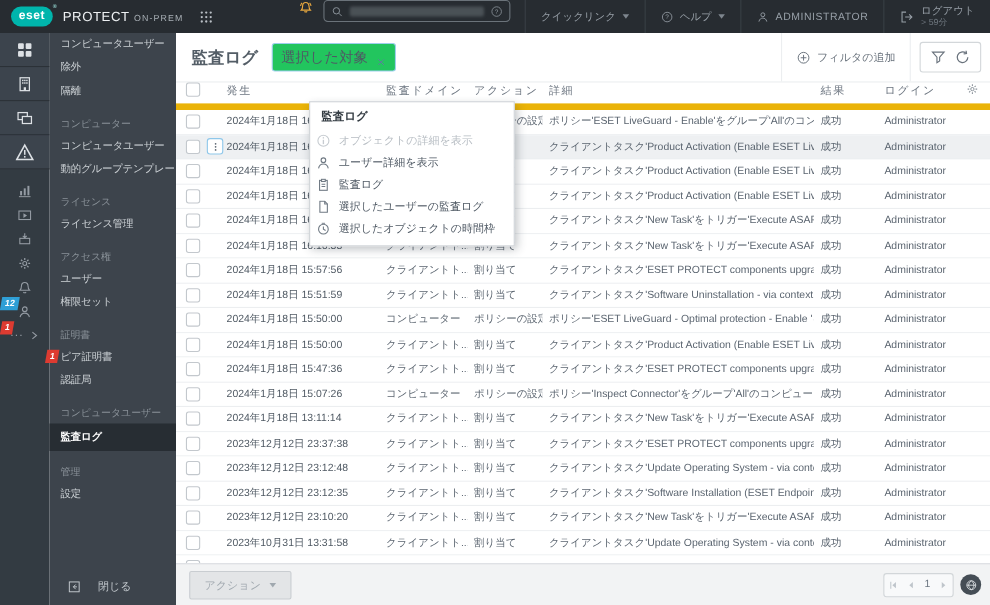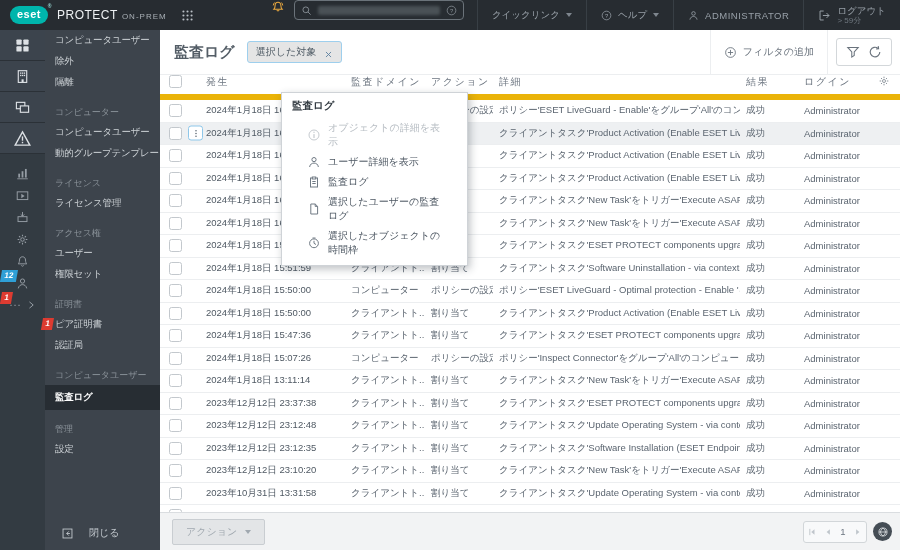--- a/index.html
+++ b/index.html
@@ -48,22 +48,22 @@
 .sm-header{padding:13px 10px 3px;font-size:9px;color:#8a9299;white-space:nowrap}
 .sm-item{position:relative;padding:4px 10px;font-size:9.5px;letter-spacing:-.2px;cursor:pointer;white-space:nowrap}
 .sm-item.active{background:#272d33;color:#fff;font-weight:700;padding:6px 10px}
 .sm-badge{position:absolute;left:-3px;top:4px}
 .sm-close{position:absolute;bottom:10px;left:16px;display:flex;align-items:center;gap:15px;
   font-size:10px;color:#c2c8cd;cursor:pointer}
 
 .content{position:absolute;left:160px;top:30px;width:740px;height:520px;background:#fff}
 .c-header{height:45px;display:flex;align-items:center;border-bottom:1px solid #eceef0}
 .page-title{margin-left:14px;font-size:15px;color:#535d66}
-.chip{margin-left:12px;display:flex;align-items:flex-end;gap:8px;background:#e5e5e5;
-  border:1px solid #9ecfed;border-radius:3px;padding:3px 8px;font-size:10px;color:#4e5a64;cursor:pointer}
+.chip{margin-left:12px;display:flex;align-items:flex-end;gap:8px;background:#22c55e;
+  border:1px solid #9ecfed;border-radius:3px;padding:3px 8px;font-size:13px;color:#4e5a64;cursor:pointer}
 .chip .x{color:#5b7f9e;cursor:pointer}
 .hdr-right{margin-left:auto;display:flex;align-items:center;height:100%}
 .add-filter{height:100%;display:flex;align-items:center;gap:6px;padding:0 13px;
   border-left:1px solid #eceef0;border-right:1px solid #eceef0;font-size:10px;color:#6a737d;cursor:pointer}
 .toolbox{width:56px;height:28px;border:1px solid #d3d7da;border-radius:3px;display:flex;
   align-items:center;justify-content:space-evenly;margin:0 8px;color:#6a737d}
 .toolbox .ic{cursor:pointer}
 
 .t-head{height:25px;display:flex;align-items:flex-start;font-size:10px;color:#6d7681;
   letter-spacing:1.5px;border-bottom:6px solid #eab308}
@@ -92,21 +92,21 @@
 .pg-btn{width:16px;height:20px;display:flex;align-items:center;justify-content:center;
   color:#bfc5cb;cursor:pointer}
 .pg-num{width:14px;height:20px;display:flex;align-items:center;justify-content:center;
   color:#6b7580;font-size:9.5px}
 .globe-btn{width:19px;height:19px;border-radius:50%;background:#454d55;display:flex;
   align-items:center;justify-content:center;cursor:pointer}
 
 .ctxmenu{position:absolute;left:281px;top:92px;width:187px;background:#fff;
   border:1px solid #cfd3d7;box-shadow:2px 3px 8px rgba(40,50,60,.3);z-index:10;padding-bottom:5px}
 .cm-title{padding:6px 10px 5px;font-size:10.5px;font-weight:700;color:#333b42}
-.cm-item{display:flex;align-items:center;gap:8px;padding:3px 26px;font-size:10px;color:#4e5863;cursor:pointer}
+.cm-item{display:flex;align-items:center;gap:8px;padding:3px 6px;font-size:10px;color:#4e5863;cursor:pointer}
 .cm-item .ic{color:#707a84}
 .cm-item.disabled{color:#b7bdc3;cursor:default}
 .cm-item.disabled .ic{color:#c6cbd0}
 </style>
 </head>
 <body>
 
 <div class="app">
 
   <header class="topbar">

